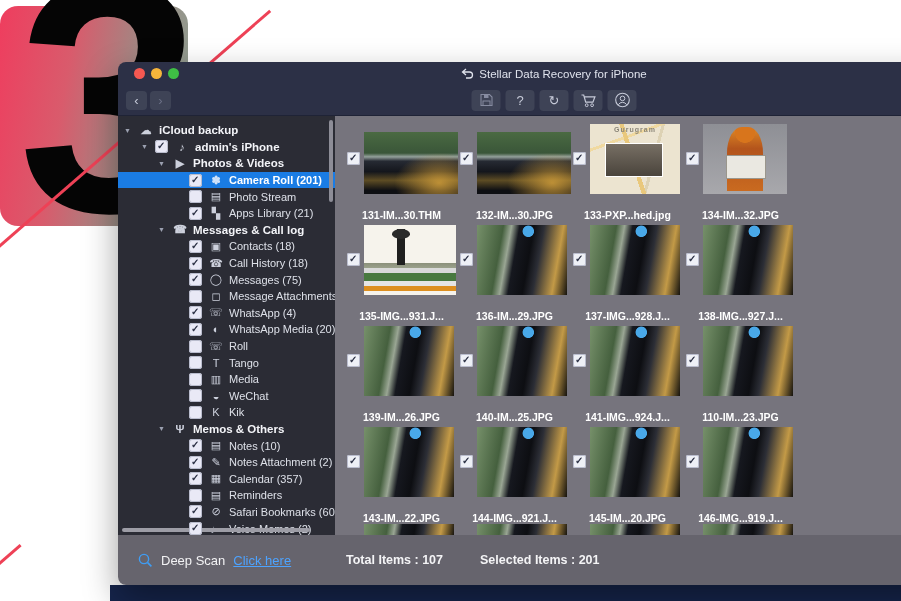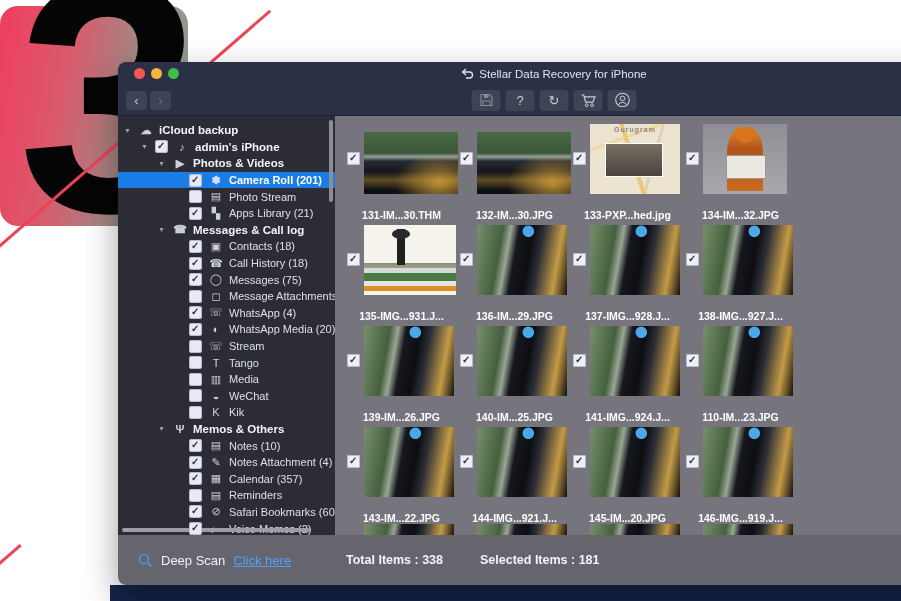--- a/index.html
+++ b/index.html
@@ -281,21 +281,21 @@
           <div class="tree-row" data-name="tree-row" style="padding-left: 57px;">
     <span class="tri" data-name="disclosure-triangle" style="visibility: hidden;">▼</span>
     <span class="tree-cb checked" data-name="tree-checkbox"></span>
     <span class="tree-ico" data-name="whatsapp-media-icon">◐</span>
     <span class="tree-label" data-name="tree-label">WhatsApp Media (20)</span>
   </div>
           <div class="tree-row" data-name="tree-row" style="padding-left: 57px;">
     <span class="tri" data-name="disclosure-triangle" style="visibility: hidden;">▼</span>
     <span class="tree-cb" data-name="tree-checkbox"></span>
     <span class="tree-ico" data-name="viber-icon">☏</span>
-    <span class="tree-label" data-name="tree-label">Stream</span>
+    <span class="tree-label" data-name="tree-label">Roll</span>
   </div>
           <div class="tree-row" data-name="tree-row" style="padding-left: 57px;">
     <span class="tri" data-name="disclosure-triangle" style="visibility: hidden;">▼</span>
     <span class="tree-cb" data-name="tree-checkbox"></span>
     <span class="tree-ico" data-name="tango-icon">T</span>
     <span class="tree-label" data-name="tree-label">Tango</span>
   </div>
           <div class="tree-row" data-name="tree-row" style="padding-left: 57px;">
     <span class="tri" data-name="disclosure-triangle" style="visibility: hidden;">▼</span>
     <span class="tree-cb" data-name="tree-checkbox"></span>
@@ -323,21 +323,21 @@
           <div class="tree-row" data-name="tree-row" style="padding-left: 57px;">
     <span class="tri" data-name="disclosure-triangle" style="visibility: hidden;">▼</span>
     <span class="tree-cb checked" data-name="tree-checkbox"></span>
     <span class="tree-ico" data-name="notes-icon">▤</span>
     <span class="tree-label" data-name="tree-label">Notes (10)</span>
   </div>
           <div class="tree-row" data-name="tree-row" style="padding-left: 57px;">
     <span class="tri" data-name="disclosure-triangle" style="visibility: hidden;">▼</span>
     <span class="tree-cb checked" data-name="tree-checkbox"></span>
     <span class="tree-ico" data-name="notes-attachment-icon">✎</span>
-    <span class="tree-label" data-name="tree-label">Notes Attachment (4)</span>
+    <span class="tree-label" data-name="tree-label">Notes Attachment (2)</span>
   </div>
           <div class="tree-row" data-name="tree-row" style="padding-left: 57px;">
     <span class="tri" data-name="disclosure-triangle" style="visibility: hidden;">▼</span>
     <span class="tree-cb checked" data-name="tree-checkbox"></span>
     <span class="tree-ico" data-name="calendar-icon">▦</span>
     <span class="tree-label" data-name="tree-label">Calendar (357)</span>
   </div>
           <div class="tree-row" data-name="tree-row" style="padding-left: 57px;">
     <span class="tri" data-name="disclosure-triangle" style="visibility: hidden;">▼</span>
     <span class="tree-cb" data-name="tree-checkbox"></span>
@@ -495,18 +495,18 @@
 
     <div class="statusbar" data-name="statusbar">
       <div class="deepscan">
         <svg width="15" height="15" viewBox="0 0 15 15" data-name="search-icon">
           <circle cx="6" cy="6" r="4.6" fill="none" stroke="#3f9df4" stroke-width="1.4"></circle>
           <line x1="9.6" y1="9.6" x2="13.4" y2="13.4" stroke="#3f9df4" stroke-width="1.6"></line>
         </svg>
         <span class="ds-label" data-name="deep-scan-label">Deep Scan</span>
         <a class="ds-link" data-name="deep-scan-link">Click here</a>
       </div>
-      <span class="counter c-total" data-name="total-items-count">Total Items : 338</span>
-      <span class="counter c-selected" data-name="selected-items-count">Selected Items : 181</span>
+      <span class="counter c-total" data-name="total-items-count">Total Items : 107</span>
+      <span class="counter c-selected" data-name="selected-items-count">Selected Items : 201</span>
     </div>
 
   </div>
 </div>
 
 </body></html>

